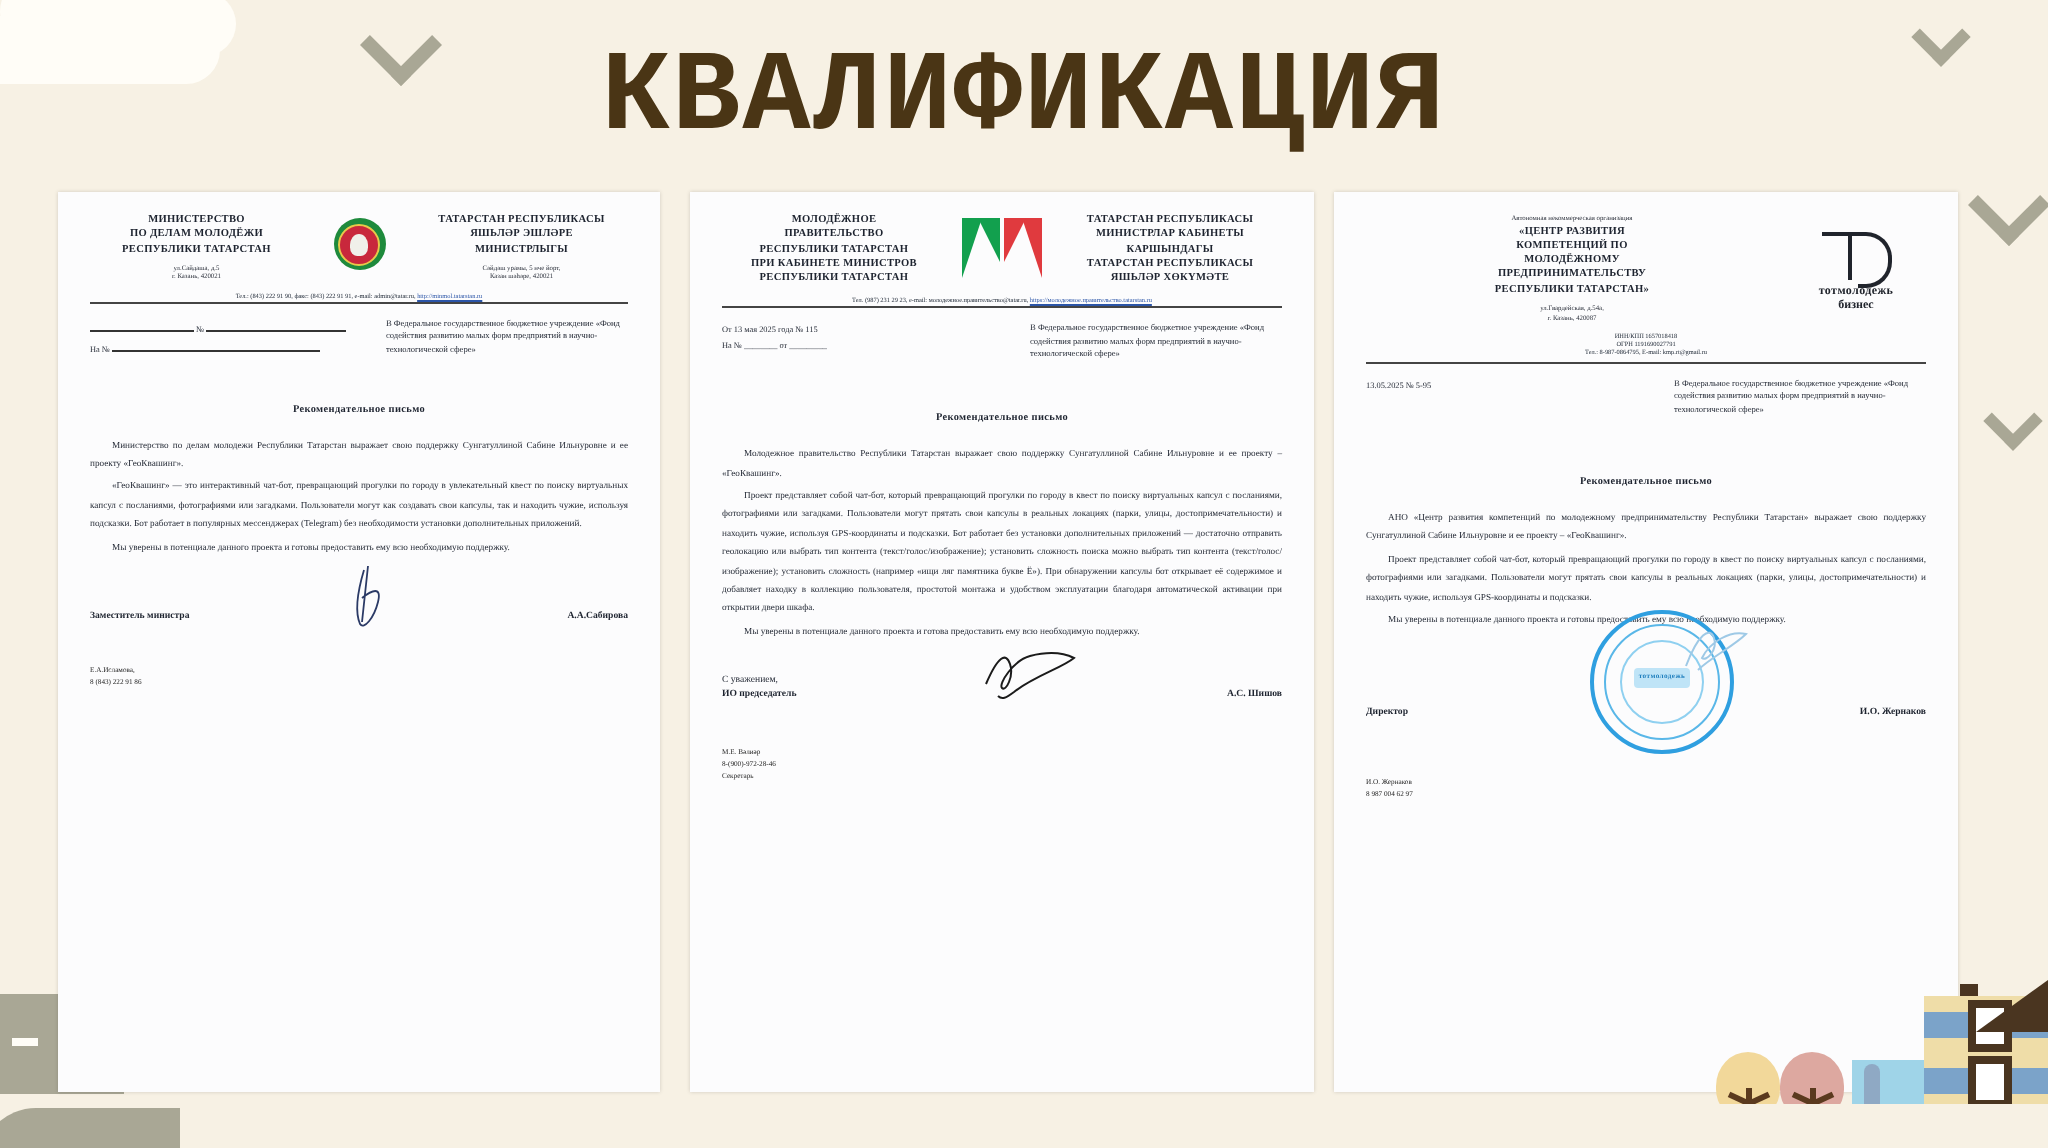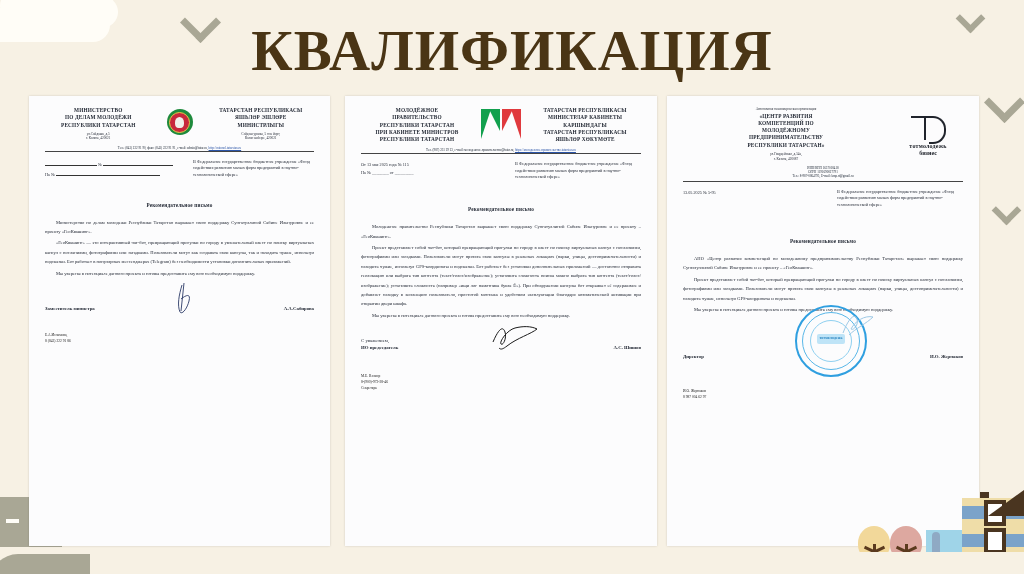--- a/index.html
+++ b/index.html
@@ -47,21 +47,21 @@
   .diag{position:absolute;left:124px;bottom:30px;width:5px;height:34px;background:#4a3520;transform:rotate(22deg);transform-origin:bottom;}
   .house{position:absolute;right:0;bottom:14px;width:62px;height:62px;background:#efdda8;}
   .roof{position:absolute;right:0;bottom:58px;width:0;height:0;
         border-left:36px solid transparent;border-bottom:26px solid #4a3520;}
   .band{position:absolute;right:0;width:62px;height:13px;background:#7ba3c9;}
   .win{position:absolute;width:14px;height:18px;background:#fff;border:4px solid #4a3520;}
 
   
   .title{
     position:absolute;left:0;right:0;top:22px;text-align:center;
-    font-family:Liberation Serif, serif;
+    font-family:Liberation Mono, monospace;
     font-weight:bold;font-size:57px;letter-spacing:1px;
     color:#4a3515;line-height:1;
   }
 
   
   .docs{position:absolute;left:0;top:96px;width:1024px;height:452px;}
   .doc{
     position:absolute;top:0;background:#fcfcfd;height:450px;
     box-shadow:0 0 2px rgba(0,0,0,.16);
     padding:11px 16px 0 16px;box-sizing:border-box;

